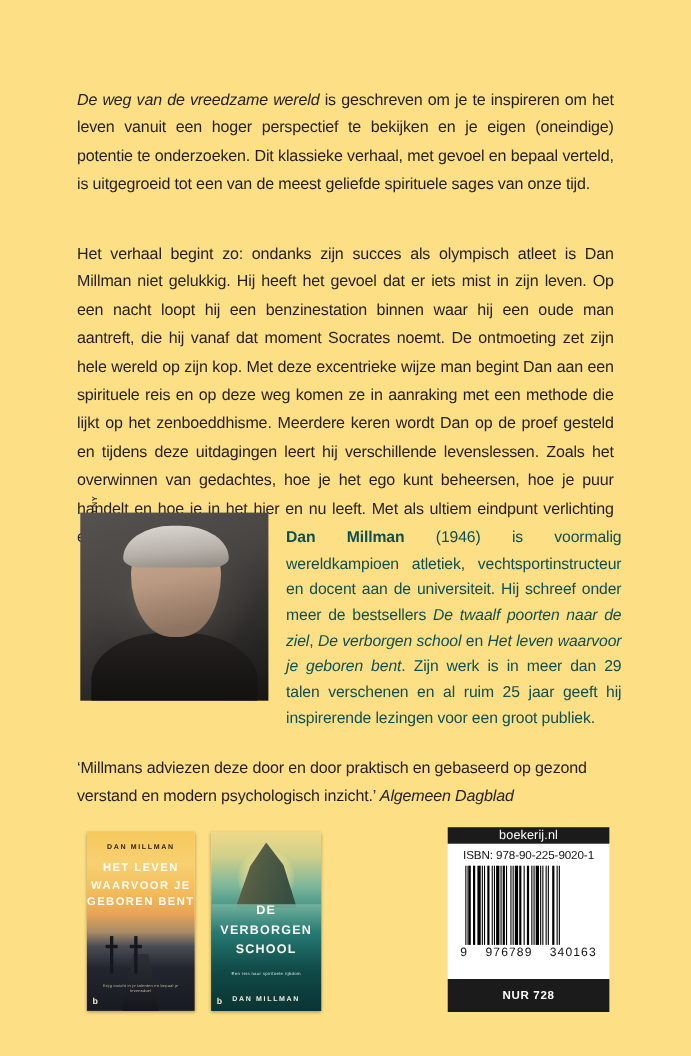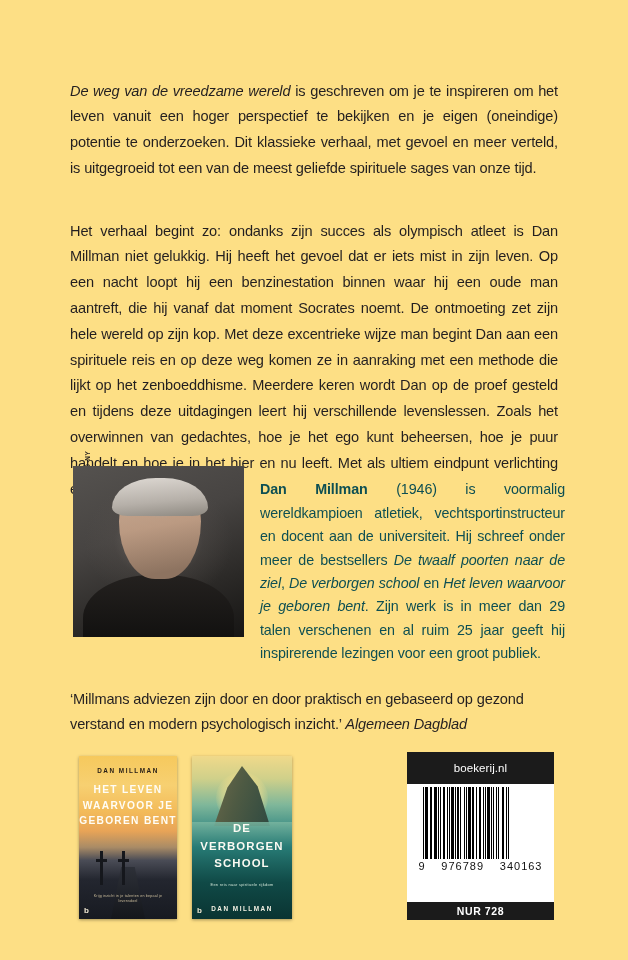--- a/index.html
+++ b/index.html
@@ -291,21 +291,21 @@
   
   .barcode-block {
     position: absolute;
     left: 407px;
     top: 8px;
     width: 147px;
     height: 168px;
     background: #ffffff;
   }
   .bc-top {
-    height: 32px;
+    height: 15px;
     background: #1b1b1b;
     color: #ffffff;
     font-size: 11.5px;
     display: flex;
     align-items: center;
     justify-content: center;
     letter-spacing: 0.1px;
   }
   .bc-isbn {
     text-align: center;
@@ -337,54 +337,54 @@
     letter-spacing: 1px;
     justify-content: space-between;
     padding: 0 2px;
     box-sizing: border-box;
   }
   .bc-bottom {
     position: absolute;
     left: 0;
     bottom: 0;
     width: 100%;
-    height: 18px;
+    height: 30px;
     background: #1b1b1b;
     color: #ffffff;
     font-size: 10.5px;
     font-weight: bold;
     display: flex;
     align-items: center;
     justify-content: center;
     letter-spacing: 0.6px;
   }
 </style>
 </head>
 <body>
 
 <div class="page">
 
-  <p class="blurb p1"><i>De weg van de vreedzame wereld</i><span> is geschreven om je te inspireren om het leven vanuit een hoger perspectief te bekijken en je eigen (oneindige) potentie te onderzoeken. Dit klassieke verhaal, met gevoel en meer verteld, is uitgegroeid tot een van de meest geliefde spirituele sages van onze tijd.</span></p>
+  <p class="blurb p1"><i>De weg van de vreedzame wereld</i><span> is geschreven om je te inspireren om het leven vanuit een hoger perspectief te bekijken en je eigen (oneindige) potentie te onderzoeken. Dit klassieke verhaal, met gevoel en bepaal verteld, is uitgegroeid tot een van de meest geliefde spirituele sages van onze tijd.</span></p>
 
   <p class="blurb p2">Het verhaal begint zo: ondanks zijn succes als olympisch atleet is Dan Millman niet gelukkig. Hij heeft het gevoel dat er iets mist in zijn leven. Op een nacht loopt hij een benzinestation binnen waar hij een oude man aantreft, die hij vanaf dat moment Socrates noemt. De ontmoeting zet zijn hele wereld op zijn kop. Met deze excentrieke wijze man begint Dan aan een spirituele reis en op deze weg komen ze in aanraking met een methode die lijkt op het zenboeddhisme. Meerdere keren wordt Dan op de proef gesteld en tijdens deze uitdagingen leert hij verschillende levenslessen. Zoals het overwinnen van gedachtes, hoe je het ego kunt beheersen, hoe je puur handelt en hoe je in het hier en nu leeft. Met als ultiem eindpunt verlichting en geluk.</p>
 
   <div class="author-block">
 
     <div class="photo-credit">© KRISTIN HOEBERMAN STUDIO NY</div>
 
     <div class="author-photo">
       <div class="photo-body"></div>
       <div class="photo-face"></div>
       <div class="photo-hair"></div>
     </div>
 
     <p class="bio"><b>Dan Millman</b><span> (1946) is voormalig wereldkampioen atletiek, vechtsportinstructeur en docent aan de universiteit. Hij schreef onder meer de bestsellers </span><i>De twaalf poorten naar de ziel</i><span>, </span><i>De verborgen school</i><span> en </span><i>Het leven waarvoor je geboren bent</i><span>. Zijn werk is in meer dan 29 talen verschenen en al ruim 25 jaar geeft hij inspirerende lezingen voor een groot publiek.</span></p>
   </div>
 
-  <p class="quote"><span>‘Millmans adviezen zijn door en door praktisch en gebaseerd op gezond verstand en modern psychologisch inzicht.’ </span><i>Algemeen Dagblad</i></p>
+  <p class="quote"><span>‘Millmans adviezen deze door en door praktisch en gebaseerd op gezond verstand en modern psychologisch inzicht.’ </span><i>Algemeen Dagblad</i></p>
 
   <div class="bottom">
 
     <div class="mini-cover cover1">
       <div class="c1-author">DAN MILLMAN</div>
       <div class="c1-title">HET LEVEN WAARVOOR JE GEBOREN BENT</div>
       <div class="c1-dock"></div>
       <div class="c1-post l"></div>
       <div class="c1-post r"></div>
       <div class="c1-tag">Krijg inzicht in je talenten en bepaal je levensdoel</div>
@@ -396,20 +396,21 @@
       <div class="c2-mountain"></div>
       <div class="c2-water"></div>
       <div class="c2-title">DE VERBORGEN SCHOOL</div>
       <div class="c2-sub">Een reis naar spirituele rijkdom</div>
       <div class="c2-author">DAN MILLMAN</div>
       <div class="c2-logo">b</div>
     </div>
 
     <div class="barcode-block">
       <div class="bc-top">boekerij.nl</div>
+      <div class="bc-isbn">ISBN: 978-90-225-9020-1</div>
       <div class="bc-bars" id="bars">
           <span style="width: 1.2px;"></span>
           <span style="width: 1.2px; background: transparent;"></span>
           <span style="width: 1.2px;"></span>
           <span style="width: 1.8px;"></span>
           <span style="width: 2.4px; background: transparent;"></span>
           <span style="width: 2.1px;"></span>
           <span style="width: 1.9px; background: transparent;"></span>
           <span style="width: 2.6px;"></span>
           <span style="width: 1px; background: transparent;"></span>

